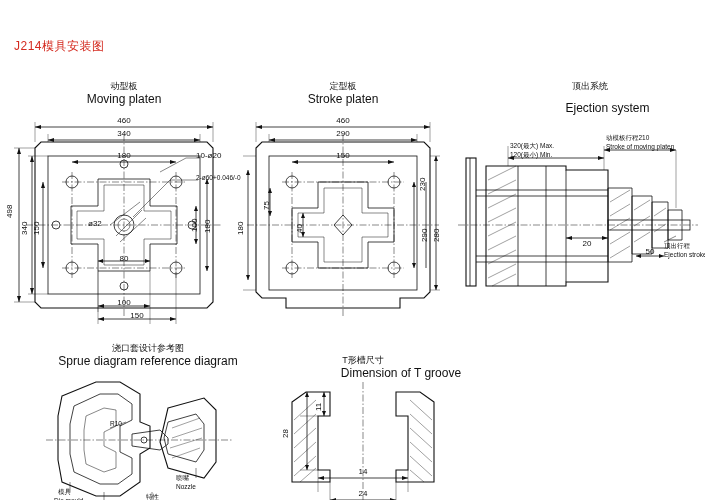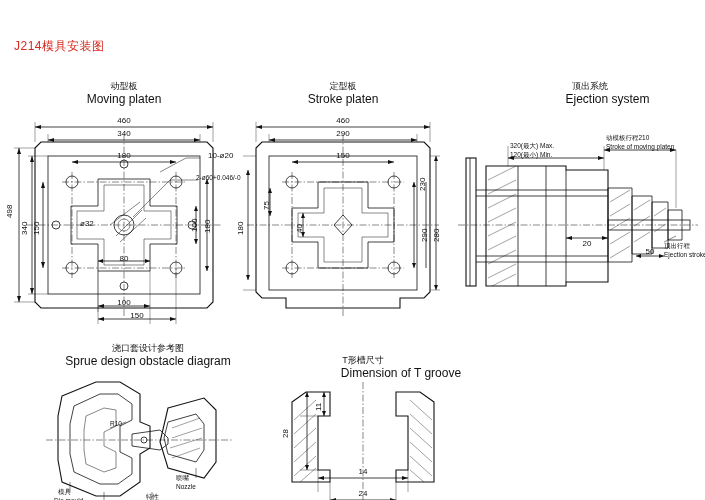--- a/index.html
+++ b/index.html
@@ -34,24 +34,24 @@
 
   <div class="title">J214模具安装图</div>
 
   <div class="lbl cn center" style="left:124px;top:50px;">动型板</div>
   <div class="lbl en center" style="left:124px;top:62px;">Moving platen</div>
 
   <div class="lbl cn center" style="left:343px;top:50px;">定型板</div>
   <div class="lbl en center" style="left:343px;top:62px;">Stroke platen</div>
 
   <div class="lbl cn center" style="left:590px;top:50px;">顶出系统</div>
-  <div class="lbl en center" style="left:590px;top:62px;padding-left:35px;">Ejection system</div>
+  <div class="lbl en center" style="left:590px;top:71px;padding-left:35px;">Ejection system</div>
 
   <div class="lbl cn center" style="left:148px;top:312px;">浇口套设计参考图</div>
-  <div class="lbl en center" style="left:148px;top:324px;">Sprue design obstacle diagram</div>
+  <div class="lbl en center" style="left:148px;top:324px;">Sprue diagram reference diagram</div>
 
   <div class="lbl cn center" style="left:363px;top:324px;">T形槽尺寸</div>
   <div class="lbl en center" style="left:379px;top:336px;padding-left:44px;">Dimension of T groove</div>
 
   <svg width="705" height="500">
 
     <g>
 
       <path class="ln2" d="M35,118 L41,112 L207,112 L213,118 L213,272 L207,278 L41,278 L35,272 Z"></path>
 
@@ -353,22 +353,22 @@
   <div class="lbl dim center" style="left:124px;top:99px;">340</div>
   <div class="lbl dim center" style="left:124px;top:121px;">180</div>
   <div class="lbl dim" style="left:5px;top:188px;transform:rotate(-90deg);transform-origin:left top;">498</div>
   <div class="lbl dim" style="left:20px;top:205px;transform:rotate(-90deg);transform-origin:left top;">340</div>
   <div class="lbl dim" style="left:32px;top:205px;transform:rotate(-90deg);transform-origin:left top;">150</div>
   <div class="lbl dim" style="left:190px;top:202px;transform:rotate(-90deg);transform-origin:left top;">100</div>
   <div class="lbl dim" style="left:203px;top:203px;transform:rotate(-90deg);transform-origin:left top;">180</div>
   <div class="lbl dim center" style="left:124px;top:224px;">80</div>
   <div class="lbl dim center" style="left:124px;top:268px;">100</div>
   <div class="lbl dim center" style="left:137px;top:281px;">150</div>
-  <div class="lbl dim" style="left:80px;top:189px;text-align:center;">ø32</div>
-  <div class="lbl dim" style="left:208px;top:121px;">10-ø20</div>
+  <div class="lbl dim" style="left:88px;top:189px;text-align:center;">ø32</div>
+  <div class="lbl dim" style="left:196px;top:121px;">10-ø20</div>
   <div class="lbl tiny" style="left:196px;top:144px;">2-ø60+0.046/-0</div>
 
   <div class="lbl dim center" style="left:343px;top:86px;">460</div>
   <div class="lbl dim center" style="left:343px;top:99px;">290</div>
   <div class="lbl dim center" style="left:343px;top:121px;">150</div>
   <div class="lbl dim" style="left:236px;top:205px;transform:rotate(-90deg);transform-origin:left top;">180</div>
   <div class="lbl dim" style="left:262px;top:180px;transform:rotate(-90deg);transform-origin:left top;">75</div>
   <div class="lbl dim" style="left:295px;top:203px;transform:rotate(-90deg);transform-origin:left top;">40</div>
   <div class="lbl dim" style="left:418px;top:161px;transform:rotate(-90deg);transform-origin:left top;">230</div>
   <div class="lbl dim" style="left:420px;top:212px;transform:rotate(-90deg);transform-origin:left top;">290</div>

